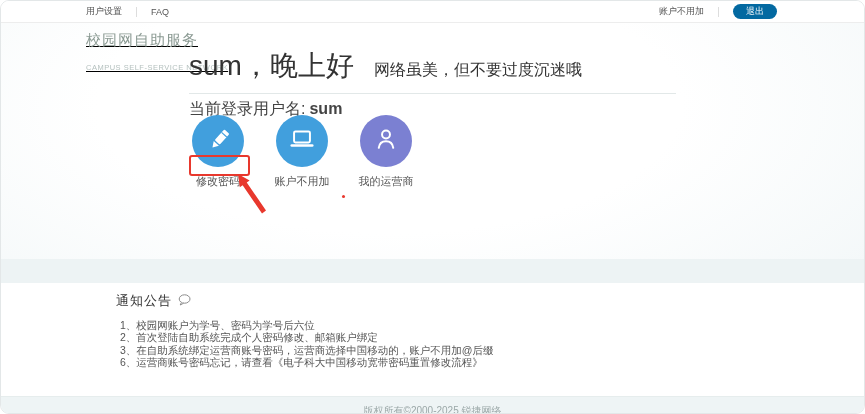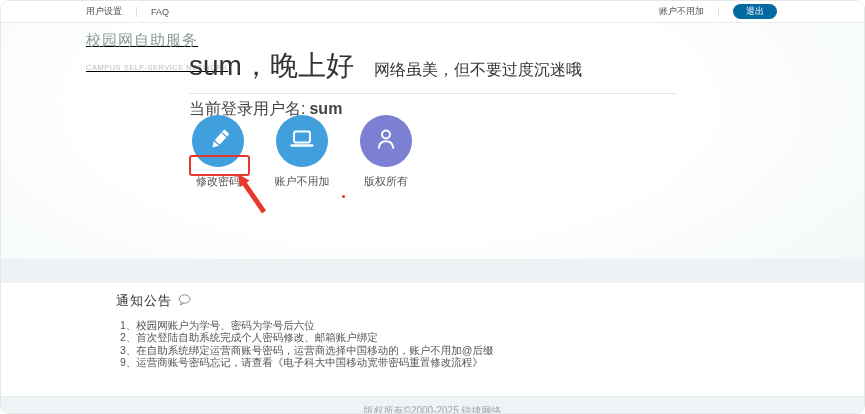--- a/index.html
+++ b/index.html
@@ -104,21 +104,21 @@
 
       <div class="tile">
         <div class="tile-circle" style="background: rgb(123, 128, 210);">
           <span>
             <svg width="28" height="28" viewBox="0 0 24 24" fill="none" stroke="#fff">
               <circle cx="12" cy="8.2" r="3.4" stroke-width="1.7"></circle>
               <path d="M5.8 19.6c.5-3.6 3-5.6 6.2-5.6s5.7 2 6.2 5.6" stroke-width="1.7" stroke-linecap="round"></path>
             </svg>
           </span>
         </div>
-        <div class="tile-label">版权所有</div>
+        <div class="tile-label">我的运营商</div>
       </div>
 
     </div>
   </div>
 
   <div class="hl-rect"></div>
   <div class="hl-arrow">
     <svg width="42" height="48" viewBox="0 0 42 48">
       <path d="M4 4 L15.6 10.4 L12.75 12.4 L32 40.6 L28 43.4 L8.65 15.2 L5.8 17.2 Z" fill="#e8382d"></path>
     </svg>
@@ -134,21 +134,21 @@
         <svg width="14" height="12" viewBox="0 0 14 12" fill="none" stroke="#8b8b8b">
           <ellipse cx="6.6" cy="5" rx="5.4" ry="4.2" stroke-width="1"></ellipse>
           <path d="M3.4 8.6 L2.2 11 L5.6 9.2" stroke-width="1" fill="#fff"></path>
         </svg>
       </span>
     </div>
     <ul class="notice-list">
       <li>1、校园网账户为学号、密码为学号后六位</li>
       <li>2、首次登陆自助系统完成个人密码修改、邮箱账户绑定</li>
       <li>3、在自助系统绑定运营商账号密码，运营商选择中国移动的，账户不用加@后缀</li>
-      <li>9、运营商账号密码忘记，请查看《电子科大中国移动宽带密码重置修改流程》</li>
+      <li>6、运营商账号密码忘记，请查看《电子科大中国移动宽带密码重置修改流程》</li>
     </ul>
   </div>
 
   <div class="footer">
     <span class="footer-text">版权所有©2000-2025 锐捷网络</span>
   </div>
 
 </div>
 
 </body></html>

